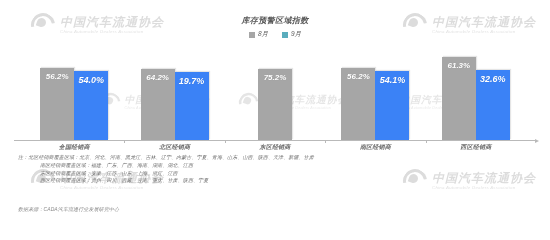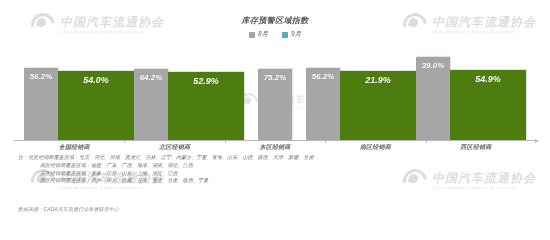--- a/index.html
+++ b/index.html
@@ -61,21 +61,21 @@
     flex:1 1 0;height:100%;
     display:flex;align-items:flex-end;justify-content:center;
     gap:0px;position:relative;
   }
   .bar{
     position:relative;width:34px;
     display:flex;justify-content:center;
     box-shadow:1px -1px 1px rgba(0,0,0,.10);
   }
   .bar.s0{background:#a6a6a6;}
-  .bar.s1{background:#4d7c0f;padding-left:42px;}
+  .bar.s1{background:#3b82f6;}
   .bar .val{
     position:absolute;top:4px;left:0;right:0;text-align:center;
     font-size:8px;font-weight:700;color:#ffffff;white-space:nowrap;
     text-shadow:0 0 1px rgba(0,0,0,.15);
   }
   .bar.s1 .val{font-size:9px;}
 
   .axis-line{
     position:absolute;left:14px;top:140px;width:522px;height:0;
     border-top:1px solid #b9b9b9;
@@ -206,42 +206,42 @@
       </div>
       <div class="bar s1" style="height:77%">
         <span class="val">54.0%</span>
       </div>
     </div>
     <div class="group">
       <div class="bar s0" style="height:79%">
         <span class="val">64.2%</span>
       </div>
       <div class="bar s1" style="height:75.5%">
-        <span class="val">52.9%</span>
+        <span class="val">19.7%</span>
       </div>
     </div>
     <div class="group">
       <div class="bar s0" style="height:79.4%">
         <span class="val">75.2%</span>
       </div>
     </div>
     <div class="group">
       <div class="bar s0" style="height:80%">
         <span class="val">56.2%</span>
       </div>
       <div class="bar s1" style="height:77.2%">
-        <span class="val">21.9%</span>
+        <span class="val">54.1%</span>
       </div>
     </div>
     <div class="group">
       <div class="bar s0" style="height:92%">
-        <span class="val">39.0%</span>
+        <span class="val">61.3%</span>
       </div>
       <div class="bar s1" style="height:78.3%">
-        <span class="val">54.9%</span>
+        <span class="val">32.6%</span>
       </div>
     </div>
   </div>
 
   <div class="axis-line"></div>
   <div class="ticks">
     <span class="tick" style="left:100.4px"></span>
     <span class="tick" style="left:200.8px"></span>
     <span class="tick" style="left:301.2px"></span>
     <span class="tick" style="left:401.6px"></span>

